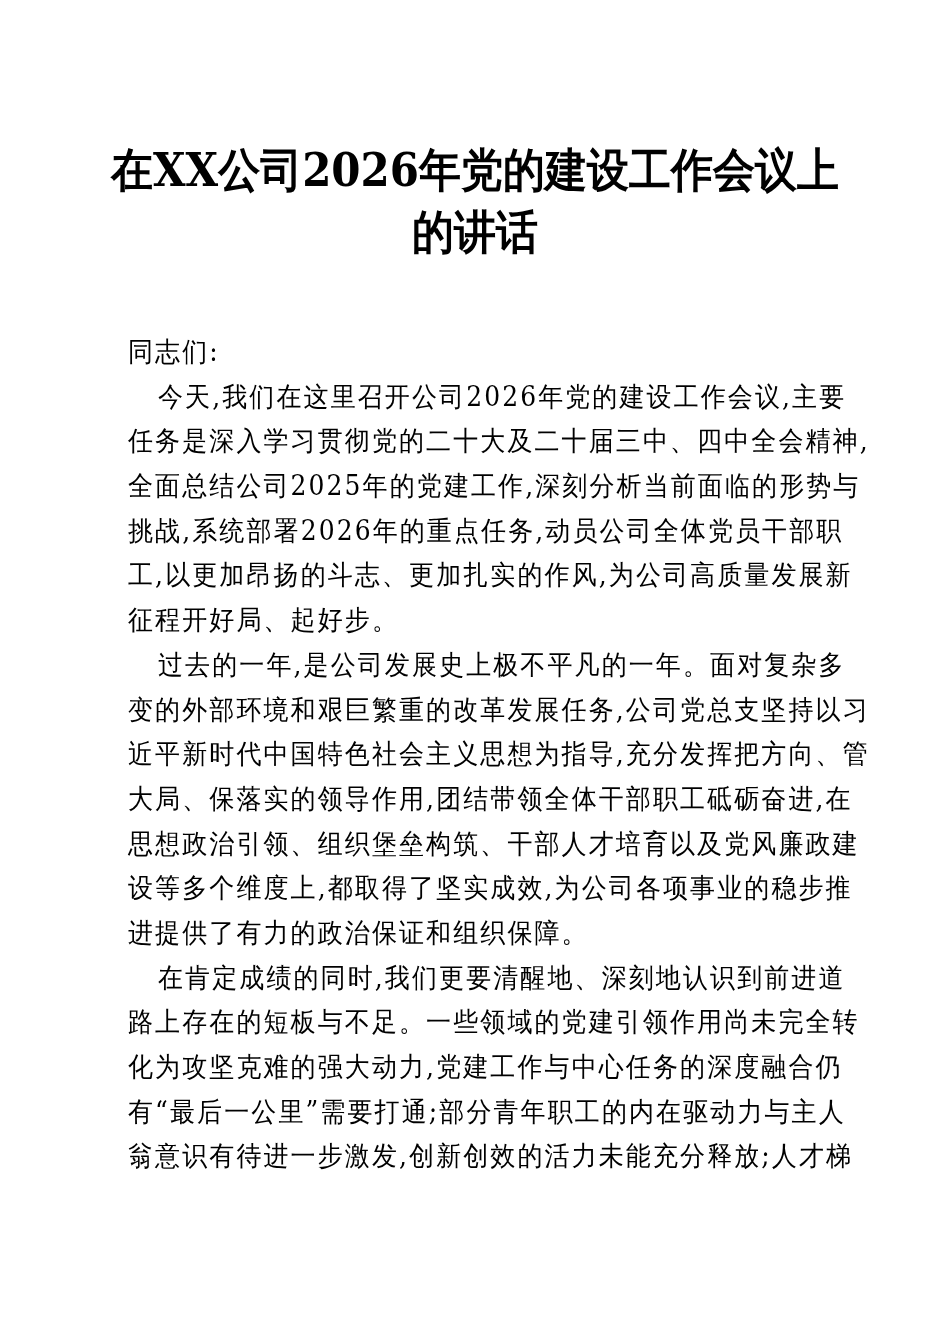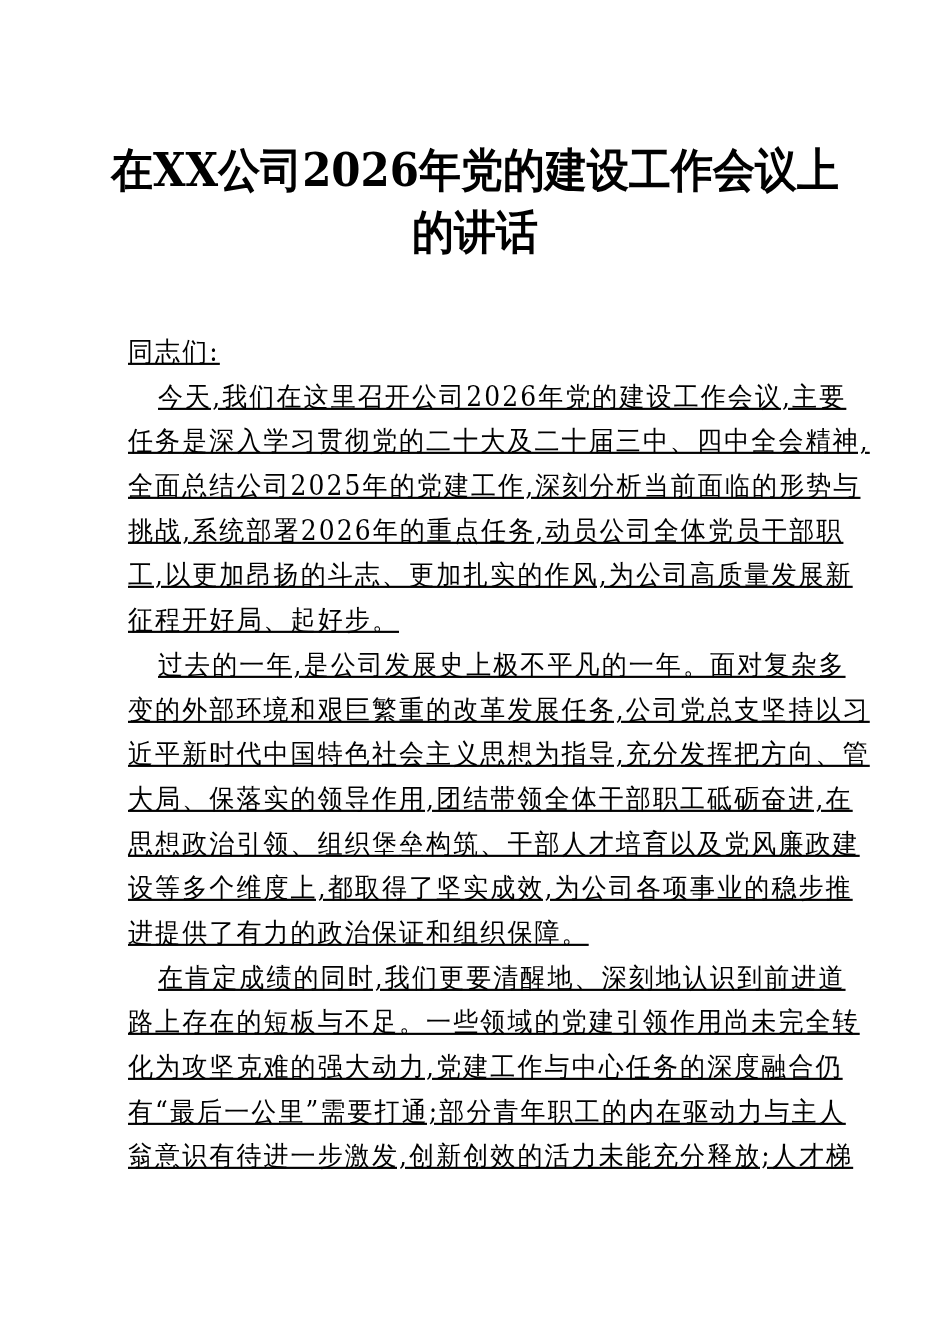--- a/index.html
+++ b/index.html
@@ -37,21 +37,20 @@
     transform-origin: top center;
   }
   .title span {
     display: block;
   }
   .body {
     position: absolute;
     left: 128px;
     top: 330px;
     width: 700px;
-    text-decoration: underline;
   }
   .line {
     display: block;
     height: 44.7px;
     line-height: 44.7px;
     font-size: 25px;
     white-space: nowrap;
     letter-spacing: 2.1px;
     text-align: justify;
     text-align-last: justify;

